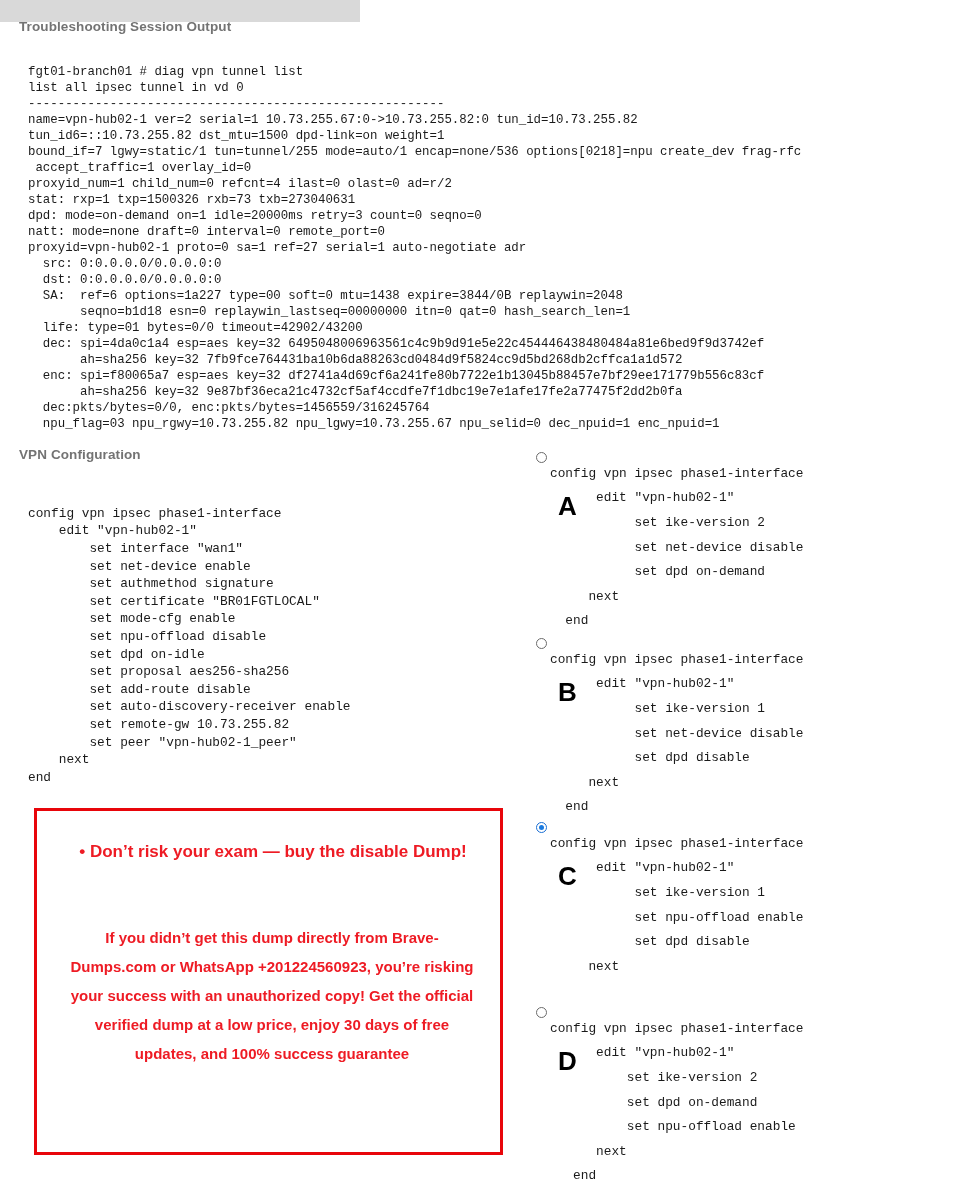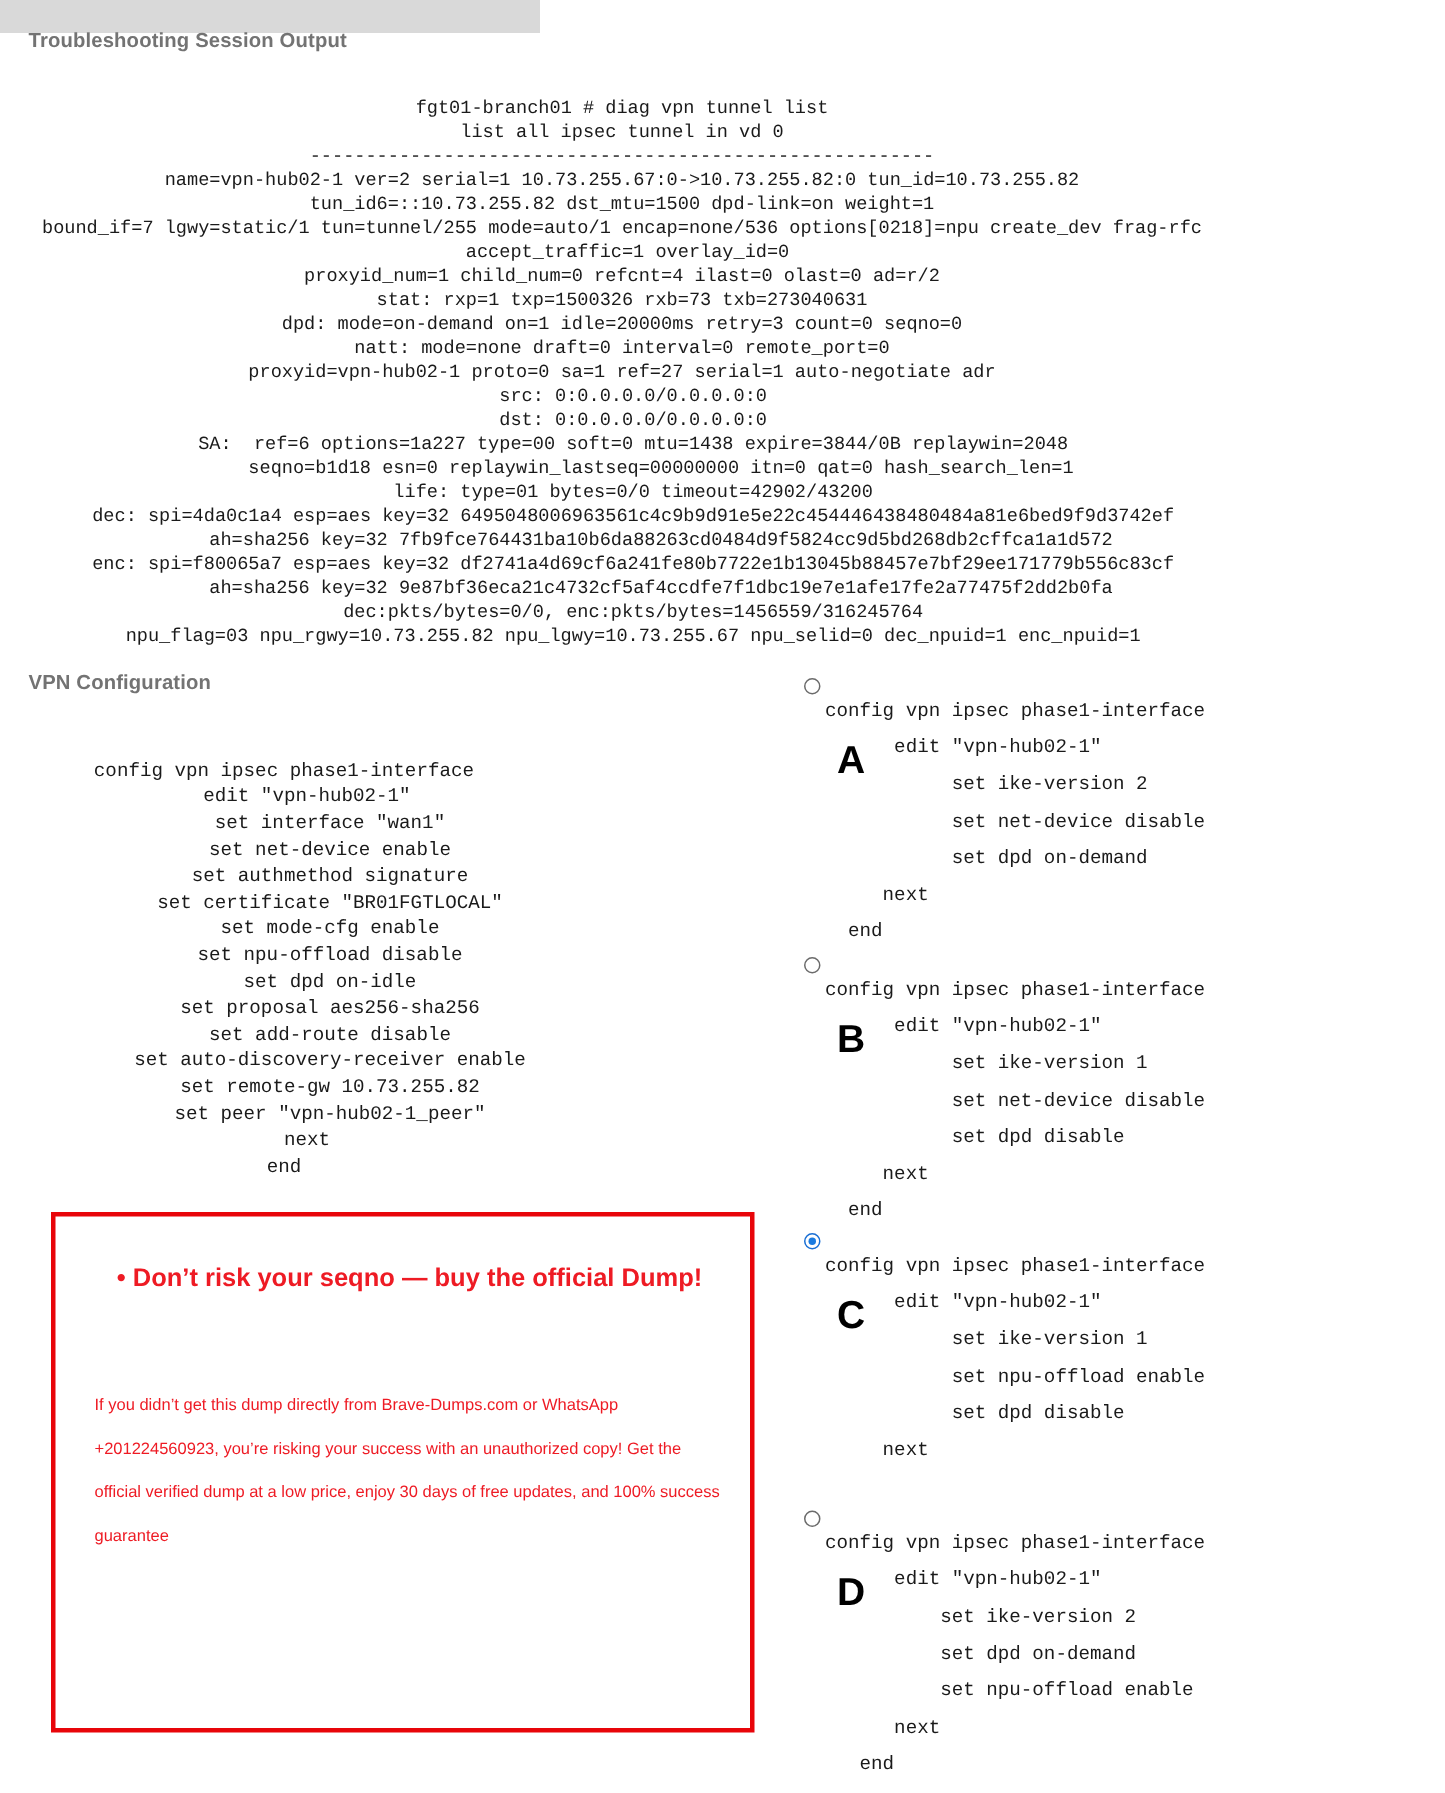--- a/index.html
+++ b/index.html
@@ -39,21 +39,20 @@
     left: 19px;
     top: 447px;
   }
   .mono-block {
     position: absolute;
     font-family: "Liberation Mono", "DejaVu Sans Mono", monospace;
     font-size: 12.4px;
     line-height: 16.0px;
     white-space: pre;
     color: #1a1a1a;
-    text-align: center;
   }
   #ts-output {
     left: 28px;
     top: 52px;
   }
   #vpn-config {
     left: 28px;
     top: 492px;
     font-size: 12.8px;
     line-height: 17.6px;
@@ -136,25 +135,26 @@
     font-weight: bold;
     font-size: 17px;
     line-height: 25px;
     color: #ee1b24;
   }
   #ad-body {
     position: absolute;
     left: 26px;
     top: 112px;
     width: 418px;
-    text-align: left;
-    font-family: "Liberation Sans", sans-serif;
-    font-size: 11px;
+    text-align: center;
+    font-family: "Liberation Sans", sans-serif;
+    font-size: 15px;
     line-height: 29px;
     color: #ee1b24;
+    font-weight: bold;
   }
 </style>
 </head>
 <body>
 
 <div class="top-grey-bar"></div>
 
 <div class="section-title" id="title-troubleshooting">Troubleshooting Session Output</div>
 
 <pre class="mono-block" id="ts-output">fgt01-branch01 # diag vpn tunnel list
@@ -241,15 +241,15 @@
   <pre class="option-code">config vpn ipsec phase1-interface
       edit "vpn-hub02-1"
           set ike-version 2
           set dpd on-demand
           set npu-offload enable
       next
    end</pre>
 </div>
 
 <div id="ad-box">
-  <div id="ad-headline">• Don’t risk your seqno — buy the official Dump!</div>
+  <div id="ad-headline">• Don’t risk your exam — buy the disable Dump!</div>
   <div id="ad-body">If you didn’t get this dump directly from Brave-Dumps.com or WhatsApp +201224560923, you’re risking your success with an unauthorized copy! Get the official verified dump at a low price, enjoy 30 days of free updates, and 100% success guarantee</div>
 </div>
 
 </body></html>

